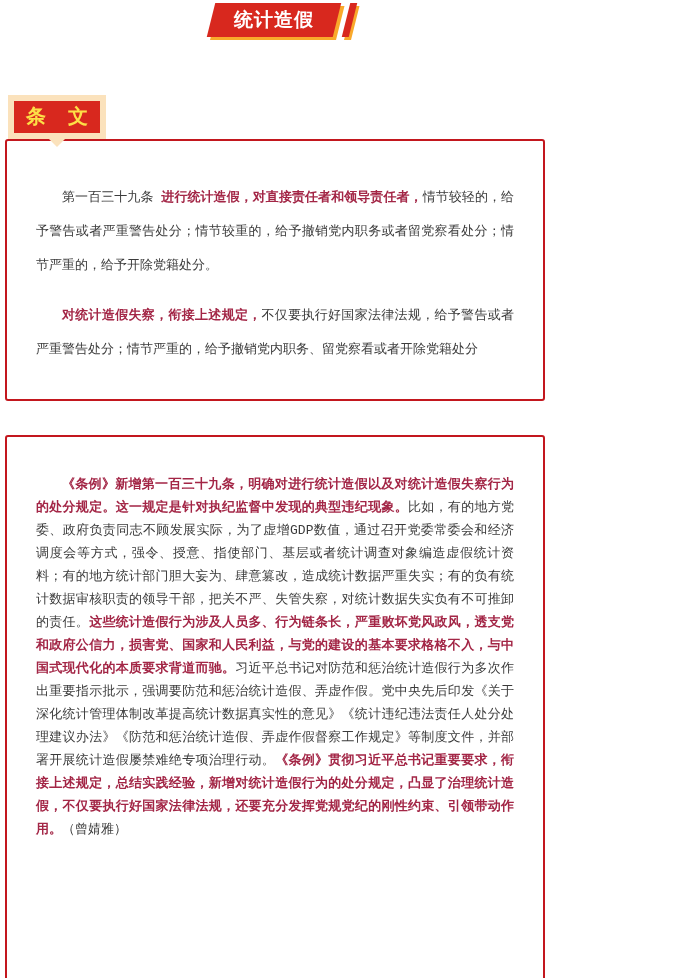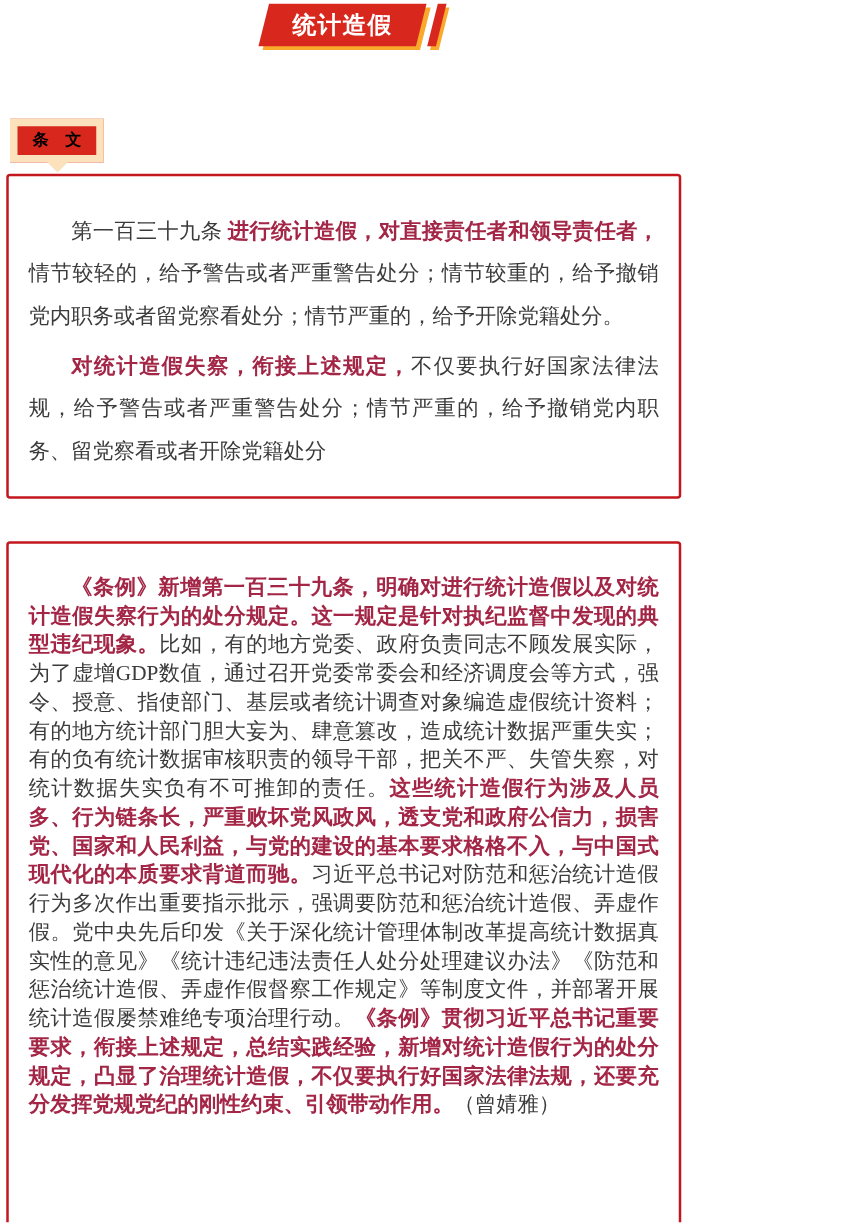--- a/index.html
+++ b/index.html
@@ -9,21 +9,21 @@
     --label-cream:#FBE2BC;
     --box-red:#C3171E;
     --text-dark:#3B3B3B;
     --text-red:#A32646;
     --page-bg:#FFFFFF;
   }
   html,body{margin:0;padding:0;background:#fff;}
   .page{
     width:550px;height:978px;background:var(--page-bg,#fff);
     overflow:hidden;position:relative;
-    font-family:Liberation Serif, serif;
+    font-family:Liberation Mono, monospace;
   }
   
   .banner-row{display:flex;justify-content:center;align-items:flex-start;padding-top:3px;height:44px;}
   .banner-main{position:relative;width:126px;height:34px;display:flex;align-items:center;justify-content:center;margin-left:14px;}
   .banner-main::before{
     content:"";position:absolute;inset:0;background:var(--banner-red,#D8281E);
     transform:skewX(-14deg);box-shadow:4px 3px 0 var(--gold,#F9A92B);
   }
   .banner-title{position:relative;color:#fff;font-weight:bold;font-size:19px;letter-spacing:1px;z-index:1;}
   .banner-tail{
@@ -31,39 +31,39 @@
     transform:skewX(-14deg);box-shadow:3px 3px 0 var(--gold,#F9A92B);
   }
   
   .label-row{position:relative;z-index:2;height:44px;}
   .label-wrap{
     position:relative;display:inline-block;margin-left:8px;
     background:var(--label-red,#D8281E);
     border:6px solid var(--label-cream,#FBE2BC);
     padding:2px 12px 3px;
   }
-  .label-text{color:#000000;font-size:13px;font-weight:bold;word-spacing:10px;}
+  .label-text{color:#fde047;font-size:20px;font-weight:bold;word-spacing:10px;}
   .notch{
     position:absolute;bottom:-14px;left:50%;transform:translateX(-50%);
     width:0;height:0;z-index:3;
     border-left:14px solid transparent;border-right:14px solid transparent;
     border-top:14px solid var(--label-cream,#FBE2BC);
   }
   
   .box{
     margin:0 5px;background:#fff;border:2px solid var(--box-red,#C3171E);
     border-radius:3px;position:relative;z-index:1;
   }
   .box1{padding:24px 13px 16px;}
   .sec-tiaowen{margin-top:48px;}
   .sec-jiedu{margin-top:48px;}
   .sec-jiedu .box{margin-top:-14px;}
   .box2{padding:20px 13px 40px;min-height:620px;}
   .para{
-    margin:3px;font-size:17px;line-height:34px;color:var(--text-dark,#3B3B3B);
+    margin:16px;font-size:13px;line-height:34px;color:var(--text-dark,#3B3B3B);
     text-align:justify;text-indent:2em;
   }
   .para + .para{margin-top:6px;}
   .box2 .para{line-height:23px;}
   .run.red{color:var(--text-red,#A32646);font-weight:bold;}
   .run.normal{color:var(--text-dark,#3B3B3B);}
 </style>
 </head>
 <body>
 

